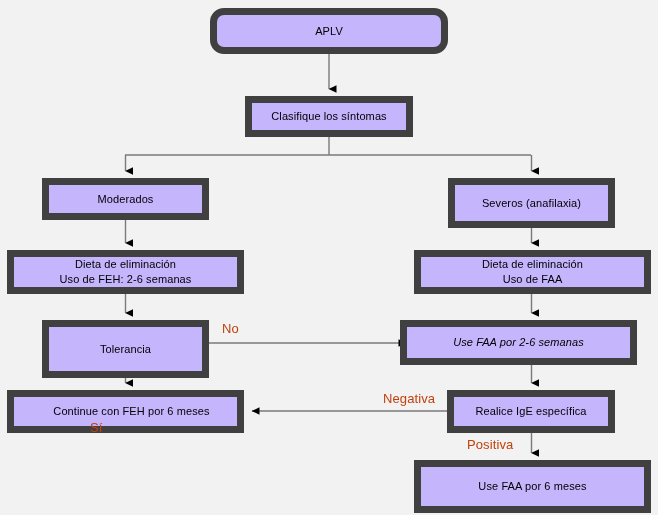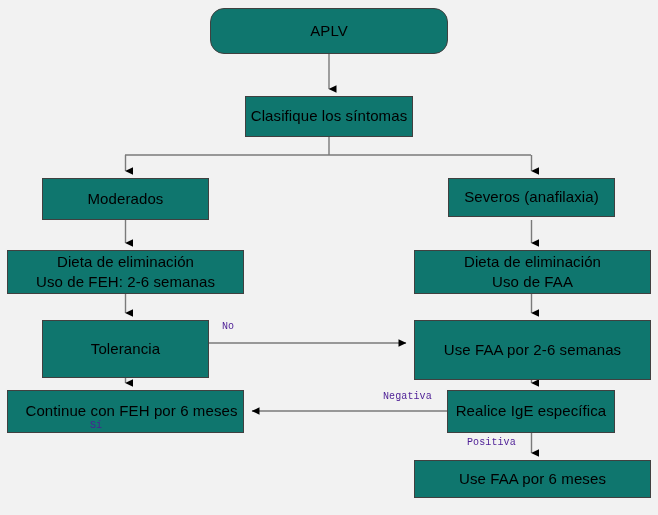--- a/index.html
+++ b/index.html
@@ -21,47 +21,46 @@
   svg.connectors {
     position: absolute;
     left: 0;
     top: 0;
     width: 658px;
     height: 515px;
     pointer-events: none;
   }
   .node {
     position: absolute;
-    background: #0f766e;
-    border: 1px solid #404040;
+    background: #c4b5fd;
+    border: 7px solid #404040;
     box-sizing: border-box;
     display: flex;
     align-items: center;
     justify-content: center;
     text-align: center;
-    font-size: 15px;
+    font-size: 11px;
     color: #000000;
     line-height: 1.35;
     letter-spacing: 0.1px;
   }
   .node.rounded {
     border-radius: 14px;
   }
   .node .lbl {
     display: block;
     white-space: pre-line;
   }
   .edge-label {
     position: absolute;
-    font-size: 10px;
-    color: #4c1d95;
+    font-size: 13px;
+    color: #c2410c;
     background: transparent;
     white-space: nowrap;
     letter-spacing: 0.1px;
-    font-family: Liberation Mono, monospace;
   }
 </style>
 </head>
 <body>
 
 <div id="chart-root">
 
   <svg class="connectors" viewBox="0 0 658 515" xmlns="http://www.w3.org/2000/svg">
     <defs>
       <marker id="arrowDown" markerWidth="9" markerHeight="9" refX="4.5" refY="8" orient="auto" markerUnits="userSpaceOnUse">
@@ -128,51 +127,51 @@
   </div>
 
   <div class="node" style="left:42px; top:178px; width:167px; height:42px;">
     <span class="lbl">Moderados</span>
   </div>
 
   <div class="node" style="left:245px; top:96px; width:168px; height:41px;">
     <span class="lbl">Clasifique los síntomas</span>
   </div>
 
-  <div class="node" style="left:448px; top:178px; width:167px; height:39px;">
+  <div class="node" style="left:448px; top:178px; width:167px; height:50px;">
     <span class="lbl">Severos (anafilaxia)</span>
   </div>
 
   <div class="node" style="left:7px; top:250px; width:237px; height:44px;">
     <span class="lbl">Dieta de eliminación
 Uso de FEH: 2-6 semanas</span>
   </div>
 
   <div class="node" style="left:414px; top:250px; width:237px; height:44px;">
     <span class="lbl">Dieta de eliminación
 Uso de FAA</span>
   </div>
 
   <div class="node" style="left:42px; top:320px; width:167px; height:58px;text-align:center;">
     <span class="lbl">Tolerancia</span>
   </div>
 
-  <div class="node" style="left:414px; top:320px; width:237px; height:60px;">
+  <div class="node" style="left:400px; top:320px; width:237px; height:45px;font-style:italic;">
     <span class="lbl">Use FAA por 2-6 semanas</span>
   </div>
 
   <div class="node" style="left:7px; top:390px; width:237px; height:43px;padding-left:12px;">
     <span class="lbl">Continue con FEH por 6 meses</span>
   </div>
 
   <div class="node" style="left:447px; top:390px; width:168px; height:43px;text-align:center;">
     <span class="lbl">Realice IgE específica</span>
   </div>
 
-  <div class="node" style="left:414px; top:460px; width:237px; height:38px;">
+  <div class="node" style="left:414px; top:460px; width:237px; height:53px;">
     <span class="lbl">Use FAA por 6 meses</span>
   </div>
 
   <div class="edge-label" style="left:222px; top:321px;">No</div>
 
   <div class="edge-label" style="left:90px; top:372px;margin-top:48px;">Sí</div>
 
   <div class="edge-label" style="left:383px; top:391px;">Negativa</div>
 
   <div class="edge-label" style="left:467px; top:437px;">Positiva</div>

